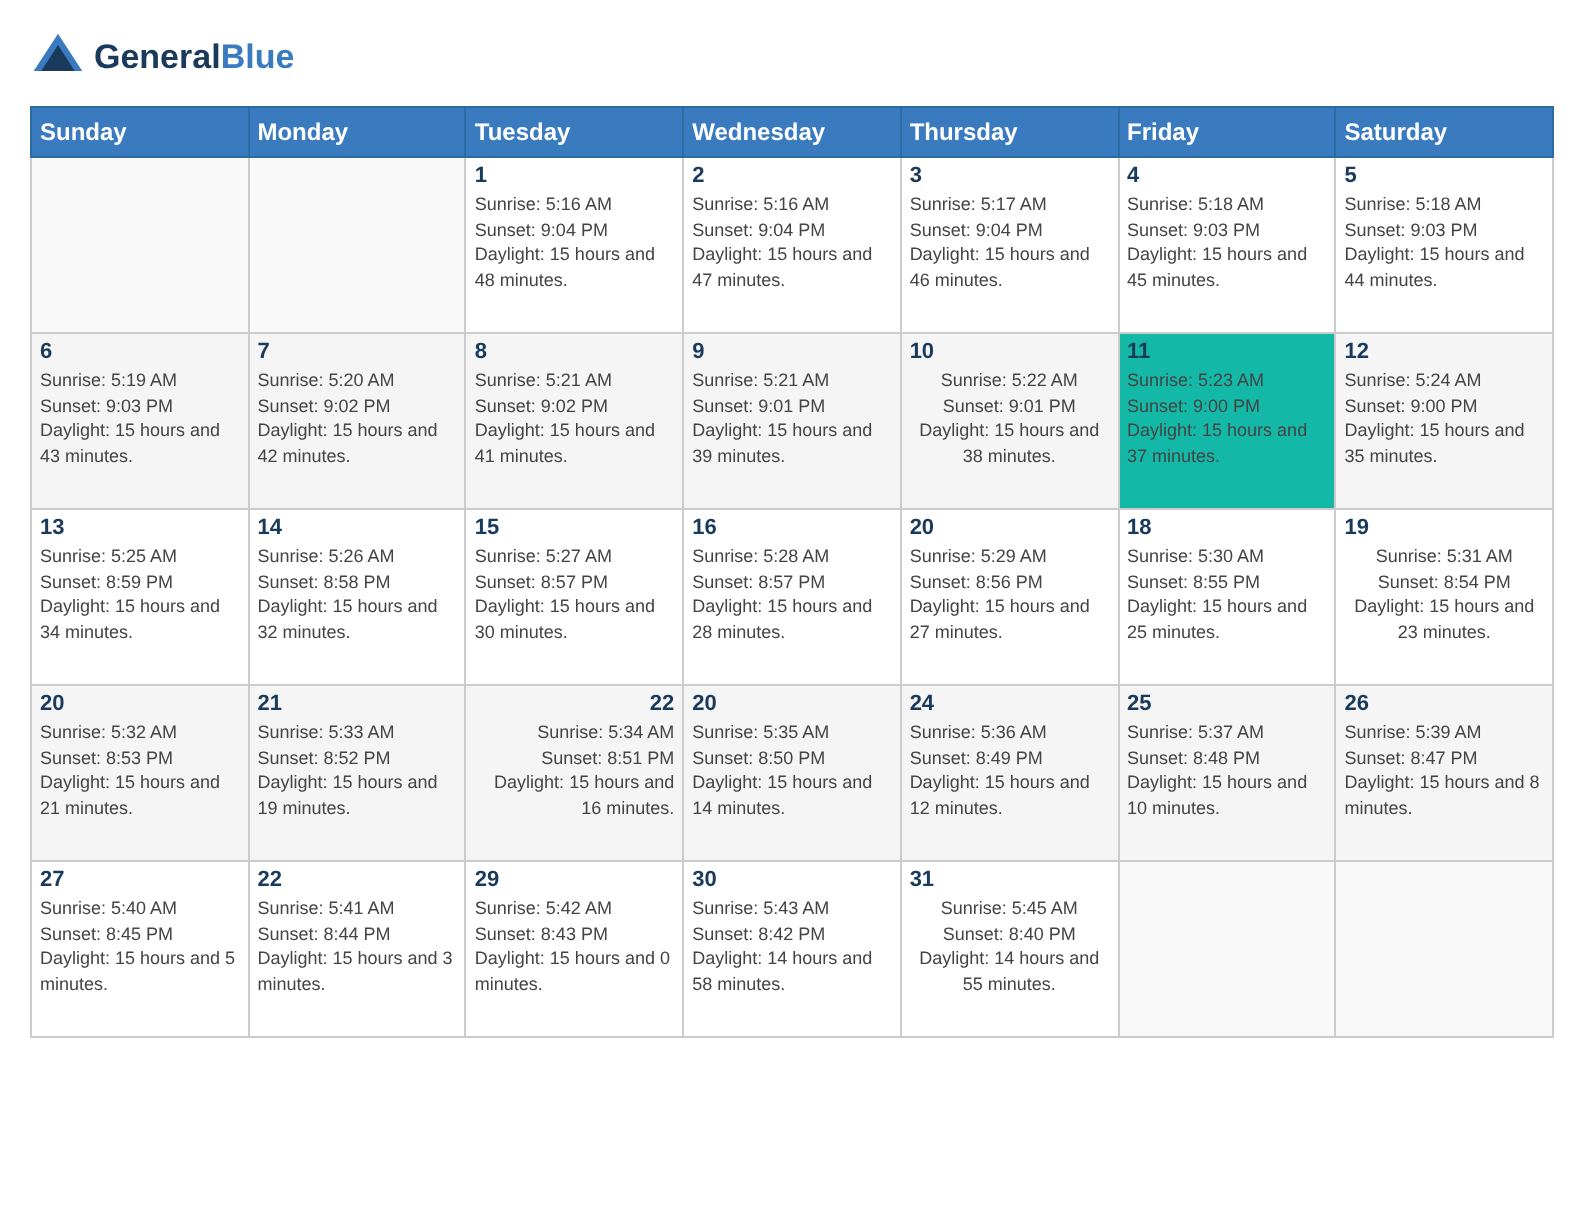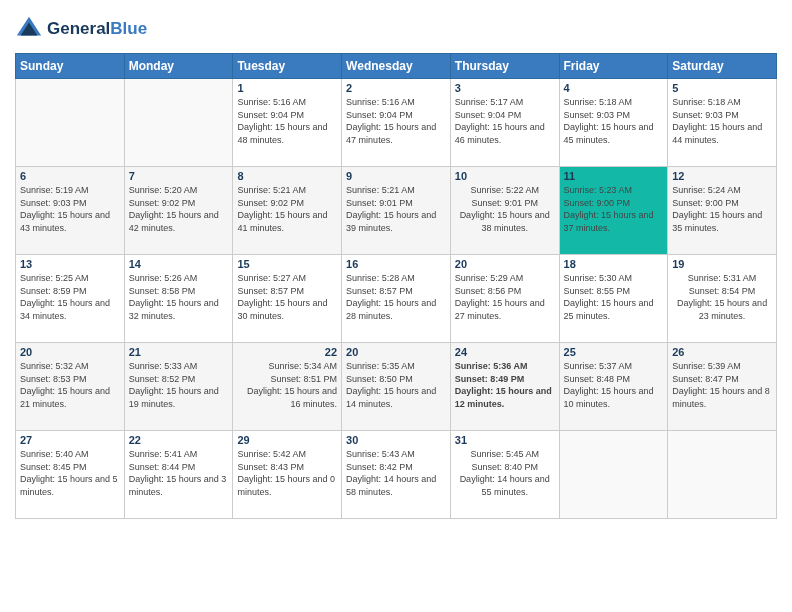--- a/index.html
+++ b/index.html
@@ -267,21 +267,21 @@
 Daylight: 15 hours and 16 minutes.</div>
           </td>
           <td style="background: rgb(245, 245, 245);">
             <span class="day-number">20</span>
             <div class="day-info" style="white-space: pre-line;">Sunrise: 5:35 AM
 Sunset: 8:50 PM
 Daylight: 15 hours and 14 minutes.</div>
           </td>
           <td style="background: rgb(245, 245, 245);">
             <span class="day-number">24</span>
-            <div class="day-info" style="white-space: pre-line; font-weight: bold;">Sunrise: 5:36 AM
+            <div class="day-info" style="white-space: pre-line;">Sunrise: 5:36 AM
 Sunset: 8:49 PM
 Daylight: 15 hours and 12 minutes.</div>
           </td>
           <td style="background: rgb(245, 245, 245);">
             <span class="day-number">25</span>
             <div class="day-info" style="white-space: pre-line;">Sunrise: 5:37 AM
 Sunset: 8:48 PM
 Daylight: 15 hours and 10 minutes.</div>
           </td>
           <td style="background: rgb(245, 245, 245);">

